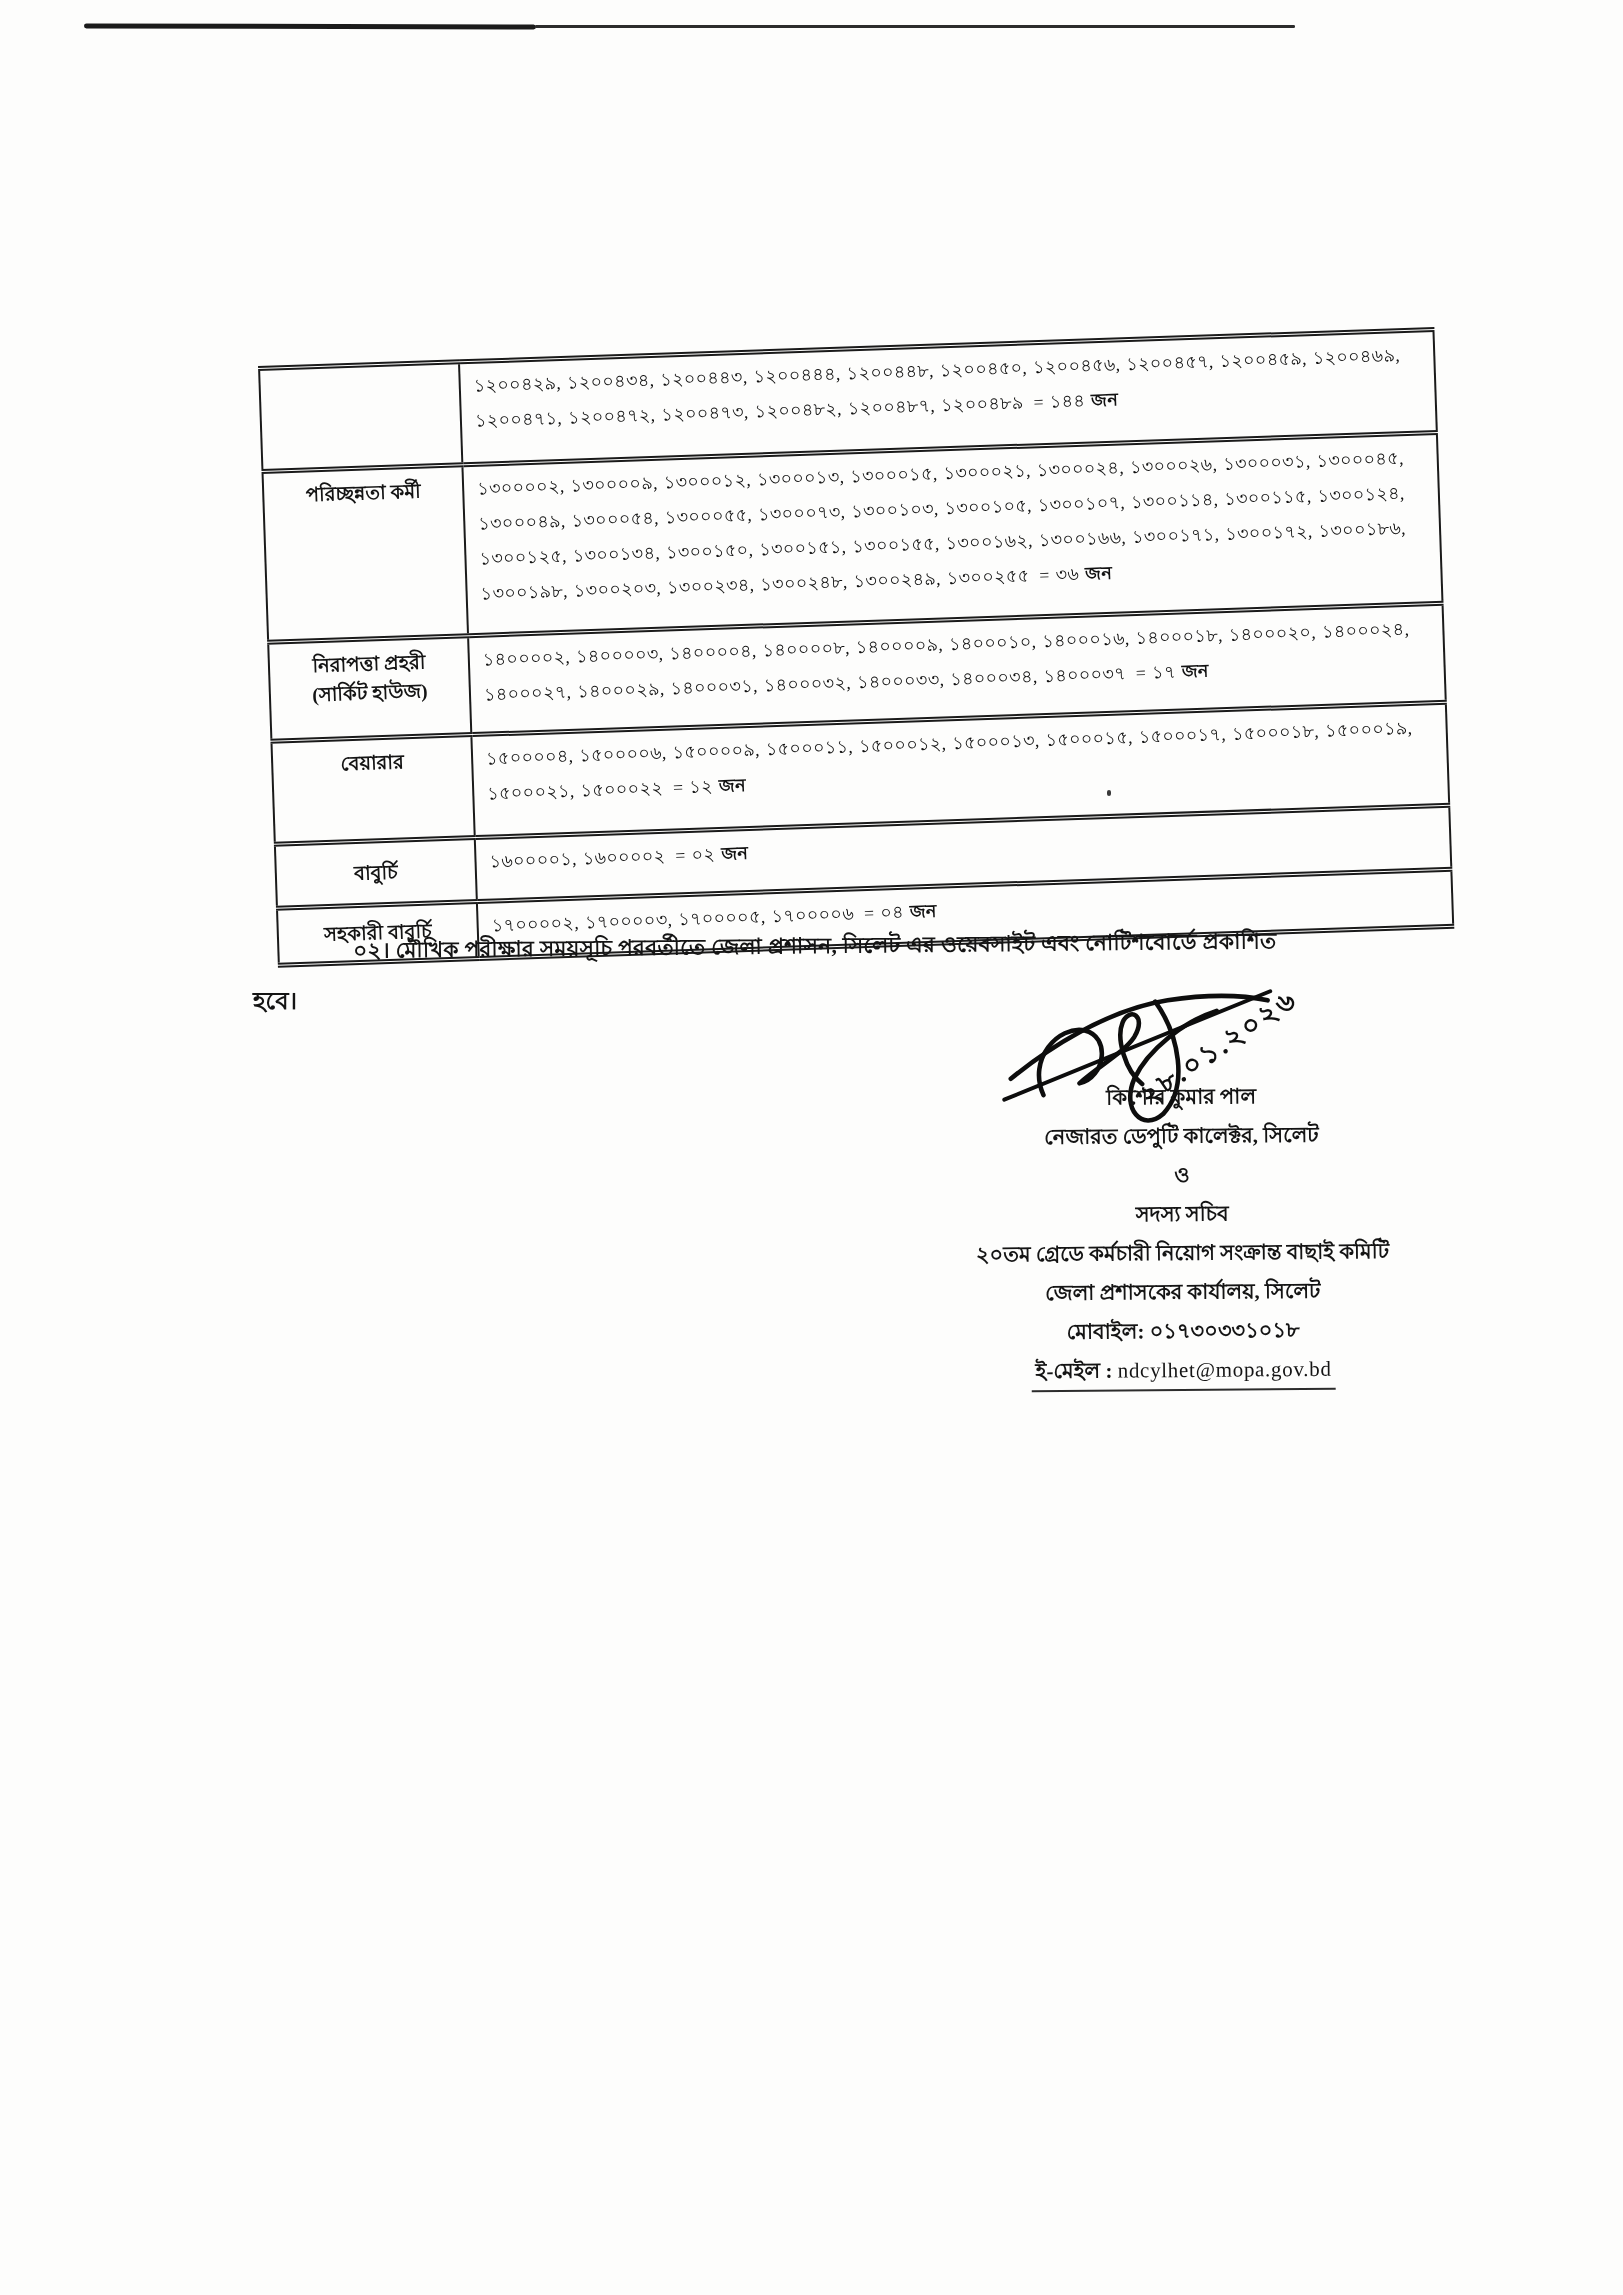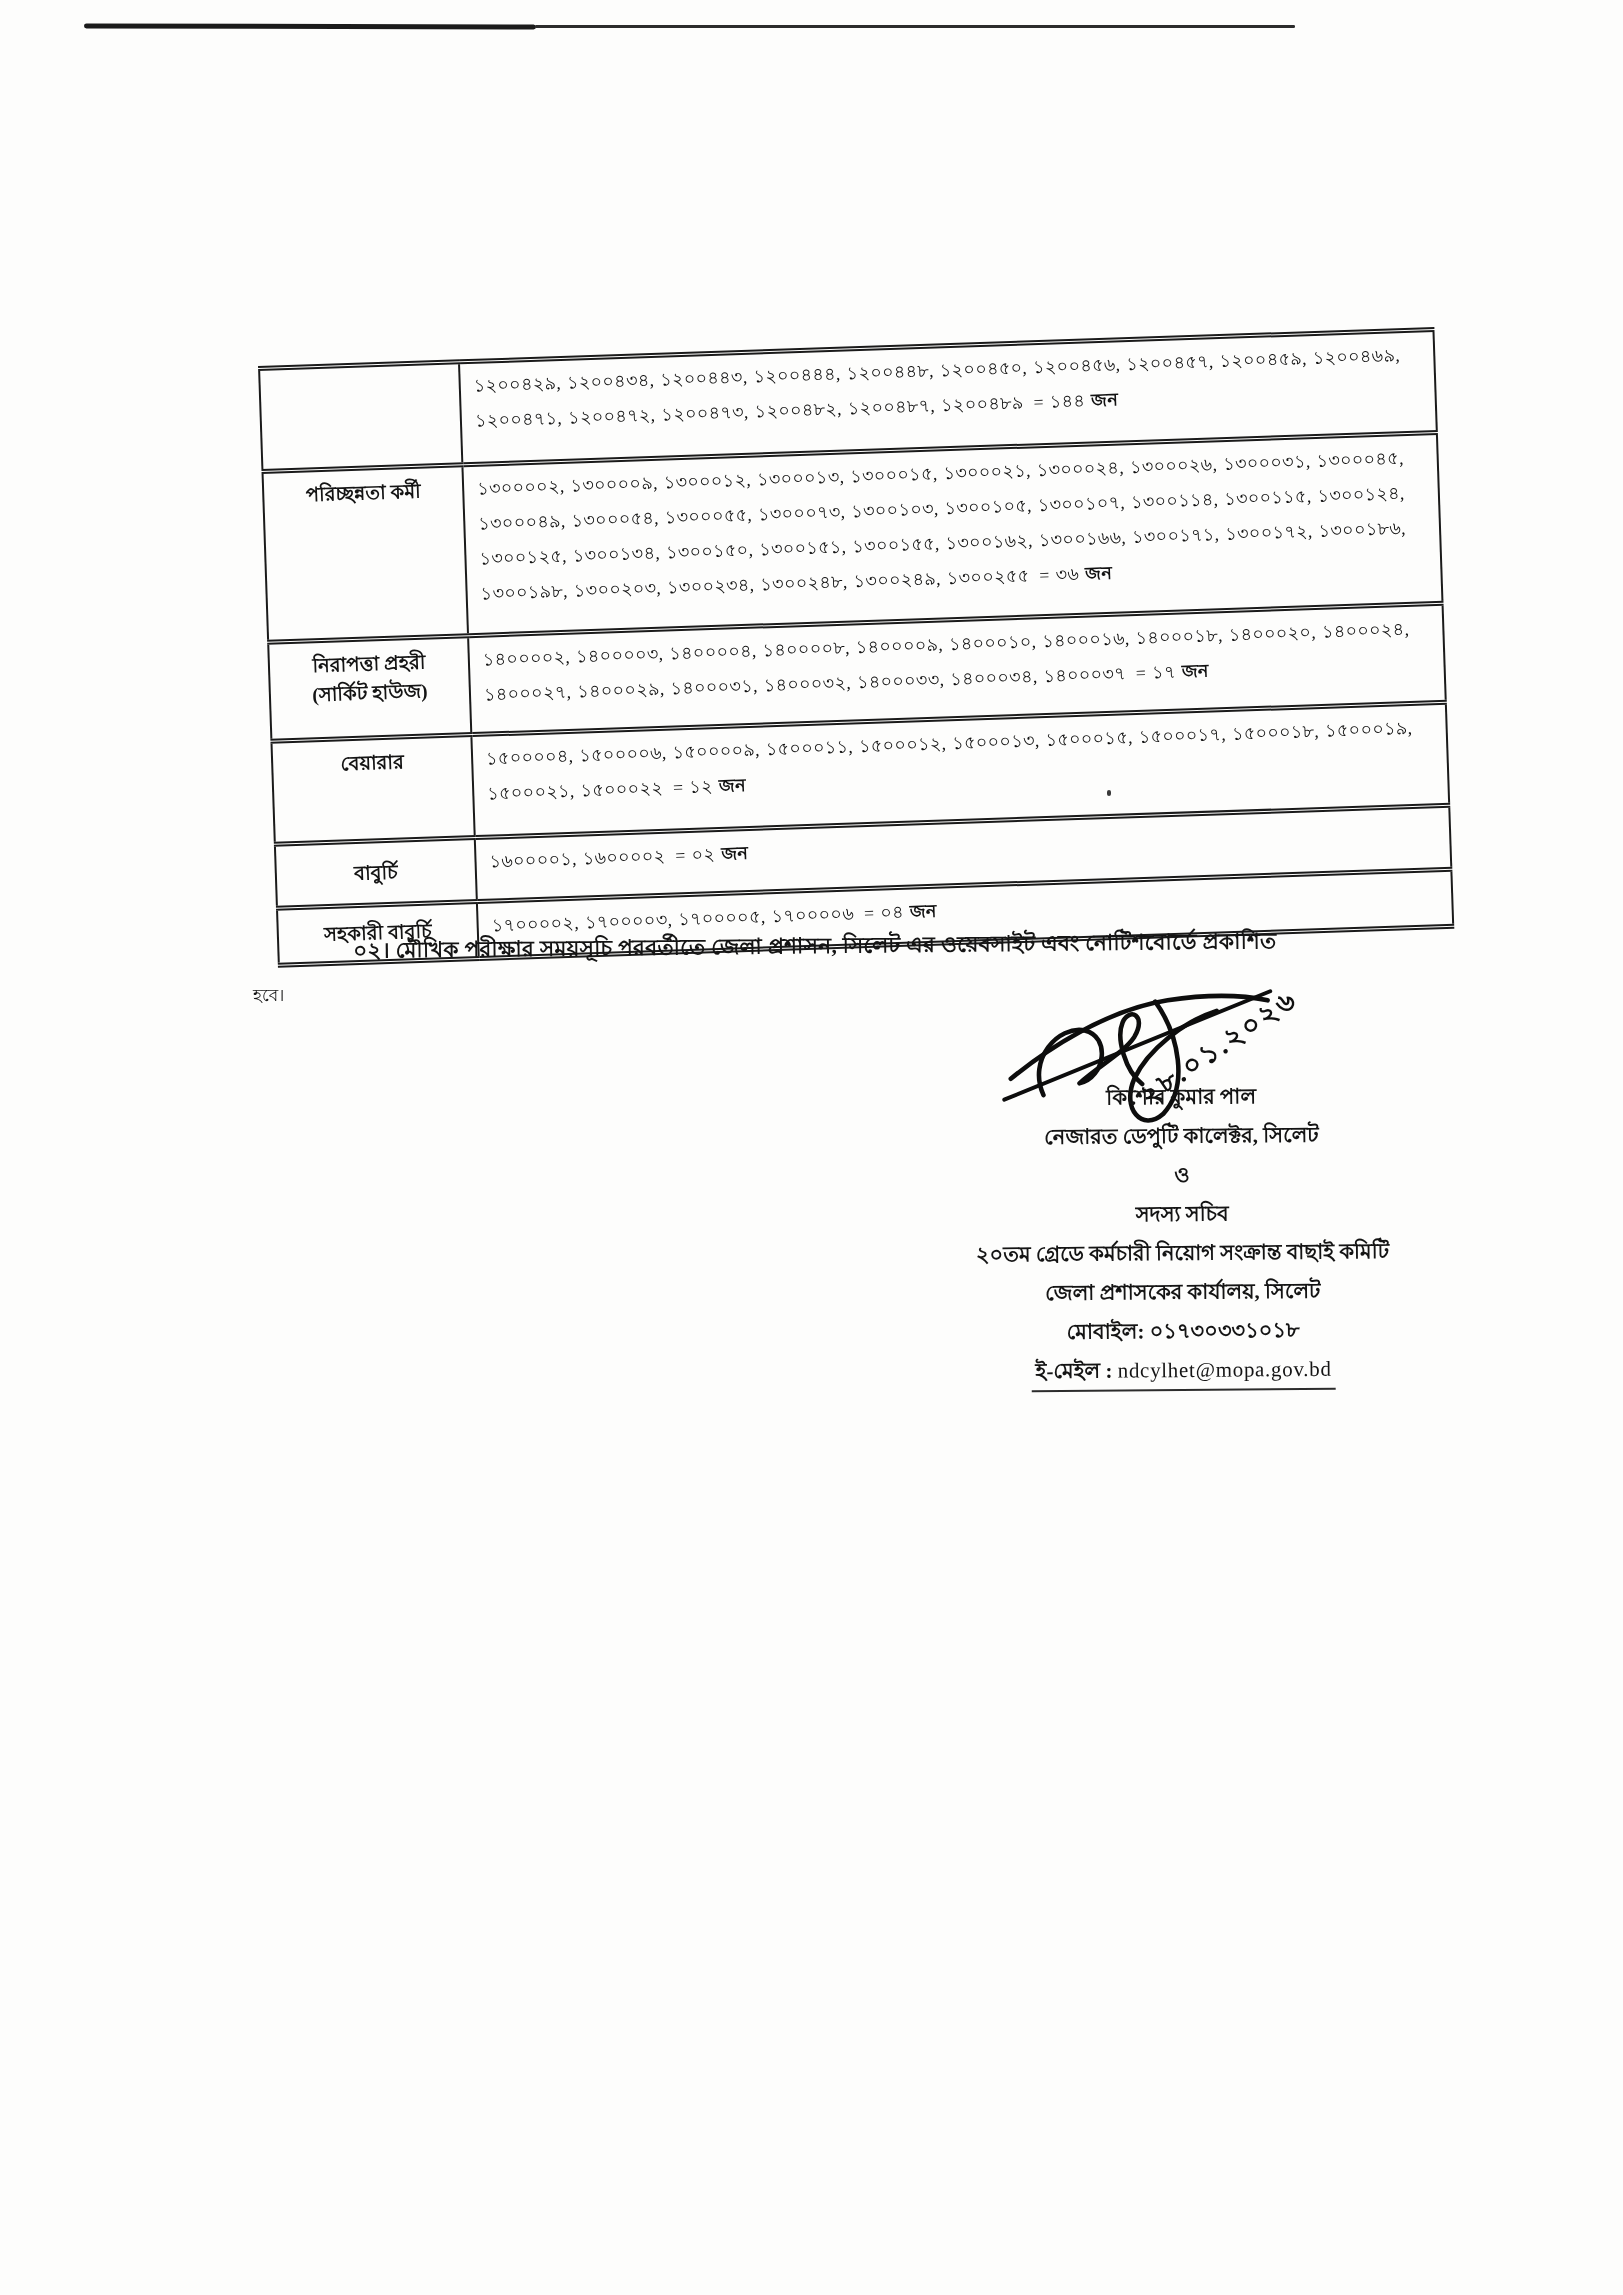--- a/index.html
+++ b/index.html
@@ -40,22 +40,22 @@
   tr.r2 td { height:158px; }
   tr.r3 td { height:86px; }
   tr.r4 td { height:90px; }
   tr.r5 td { height:54px; }
   tr.r6 td { height:47px; }
 
   
   .notice-line1 { position:absolute; left:353px; top:934px; font-size:21.6px;
     font-weight:600; white-space:nowrap; transform:rotate(-0.6deg);
     transform-origin:0 0; letter-spacing:0.3px; }
-  .notice-line2 { position:absolute; left:253px; top:982px; font-size:17px;
-    font-weight:400; }
+  .notice-line2 { position:absolute; left:253px; top:982px; font-size:24px;
+    font-weight:700; }
 
   
   .sig-scribble { position:absolute; left:1001px; top:974px; }
   .sig-date { position:absolute; left:1157px; top:1073px; width:275px;
     font-size:27.5px; font-weight:600; transform:rotate(-34deg);
     transform-origin:0 100%; letter-spacing:2.6px; color:#101010; }
   .sig-block { position:absolute; left:916px; top:1078px; width:530px;
     text-align:center; transform:rotate(-0.5deg); transform-origin:50% 0;
     font-size:21px; font-weight:600; line-height:39px; white-space:nowrap; }
   .email-line { display:inline-block; border-bottom:2px solid #2c2c2c;

